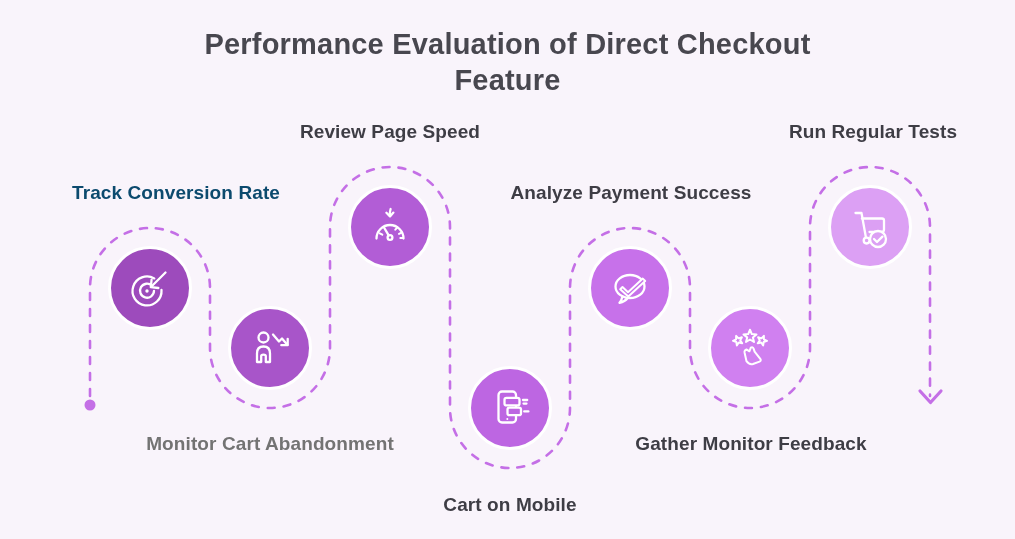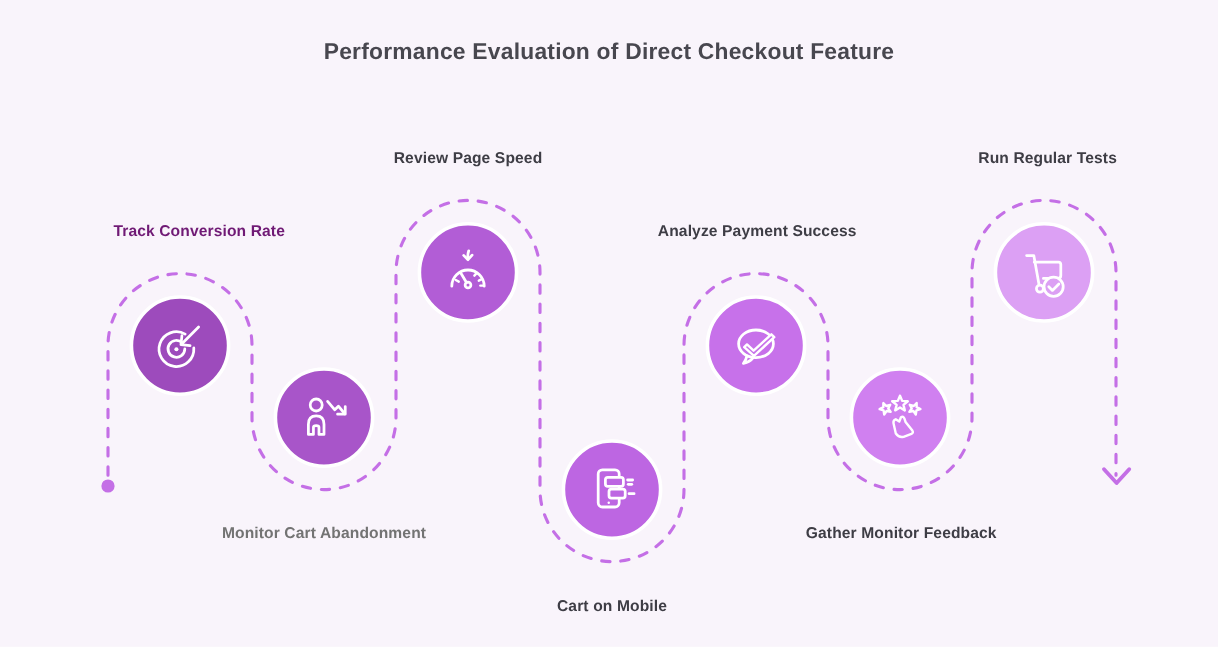--- a/index.html
+++ b/index.html
@@ -2,26 +2,26 @@
 <html><head>
 <meta charset="utf-8">
 <style>
   html,body { margin:0; padding:0; }
   .canvas {
     position:relative; width:1015px; height:539px; overflow:hidden;
     font-family:"Liberation Sans", sans-serif;
   }
   .title {
     position:absolute; top:26px; left:0; right:0; text-align:center;
-    font-size:19px; font-weight:bold; line-height:36px; letter-spacing:.2px;
+    font-size:29px; font-weight:bold; line-height:36px; letter-spacing:.2px;
   }
   .title-inner { width:660px; margin:0 auto; }
   .step-label {
     position:absolute; width:260px; text-align:center;
-    font-size:13px; font-weight:bold; line-height:22px; letter-spacing:.1px;
+    font-size:19px; font-weight:bold; line-height:22px; letter-spacing:.1px;
   }
   .path-layer { position:absolute; left:0; top:0; }
   .circle {
     position:absolute; width:84px; height:84px; border-radius:50%;
     border:3px solid #fff; box-sizing:border-box;
     display:flex; align-items:center; justify-content:center;
   }
   .icon { stroke-width:2.3; stroke-linecap:round; stroke-linejoin:round; }
   .icon path, .icon circle, .icon rect, .icon ellipse, .icon polygon { fill:none; }
   .icon .wdot { fill:#ffffff; stroke:none; }
@@ -42,21 +42,21 @@
              A 60 60 0 0 0 330 348 L 330 227
              A 60 60 0 0 1 450 227 L 450 408
              A 60 60 0 0 0 570 408 L 570 288
              A 60 60 0 0 1 690 288 L 690 348
              A 60 60 0 0 0 810 348 L 810 227
              A 60 60 0 0 1 930 227 L 930 396" fill="none" stroke-width="2.6" stroke-dasharray="7 9" stroke-linecap="round" style="stroke: rgb(196, 111, 230);"></path>
     <circle cx="90" cy="405" r="5.5" style="fill: rgb(196, 111, 230);"></circle>
     <path d="M 920 391 L 930.5 402.5 L 941 391" fill="none" stroke-width="3.2" stroke-linecap="round" stroke-linejoin="round" style="stroke: rgb(196, 111, 230);"></path>
   </svg>
 
-  <div class="step-label" style="left: 36px; top: 182px; color: #701a75;">Track Conversion Rate</div>
+  <div class="step-label" style="left: 20px; top: 182px; color: #0c4a6e; text-align: right;">Track Conversion Rate</div>
   <div class="circle" style="left: 108px; top: 246px; background-color: rgb(157, 75, 188);">
     <svg class="icon" width="48" height="48" viewBox="0 0 48 48" style="stroke: rgb(255, 255, 255);">
       <path d="M 28.3 14.4 A 14.5 14.5 0 1 0 35.5 26"></path>
       <path d="M 26 21.8 A 7 7 0 1 0 28 26.8"></path>
       <circle class="wdot" cx="21" cy="27" r="1.7"></circle>
       <path d="M 39.5 8.5 L 25.2 22.8"></path>
       <path d="M 25.6 15.6 L 24.8 23.2 L 32.4 24"></path>
     </svg>
   </div>
 

